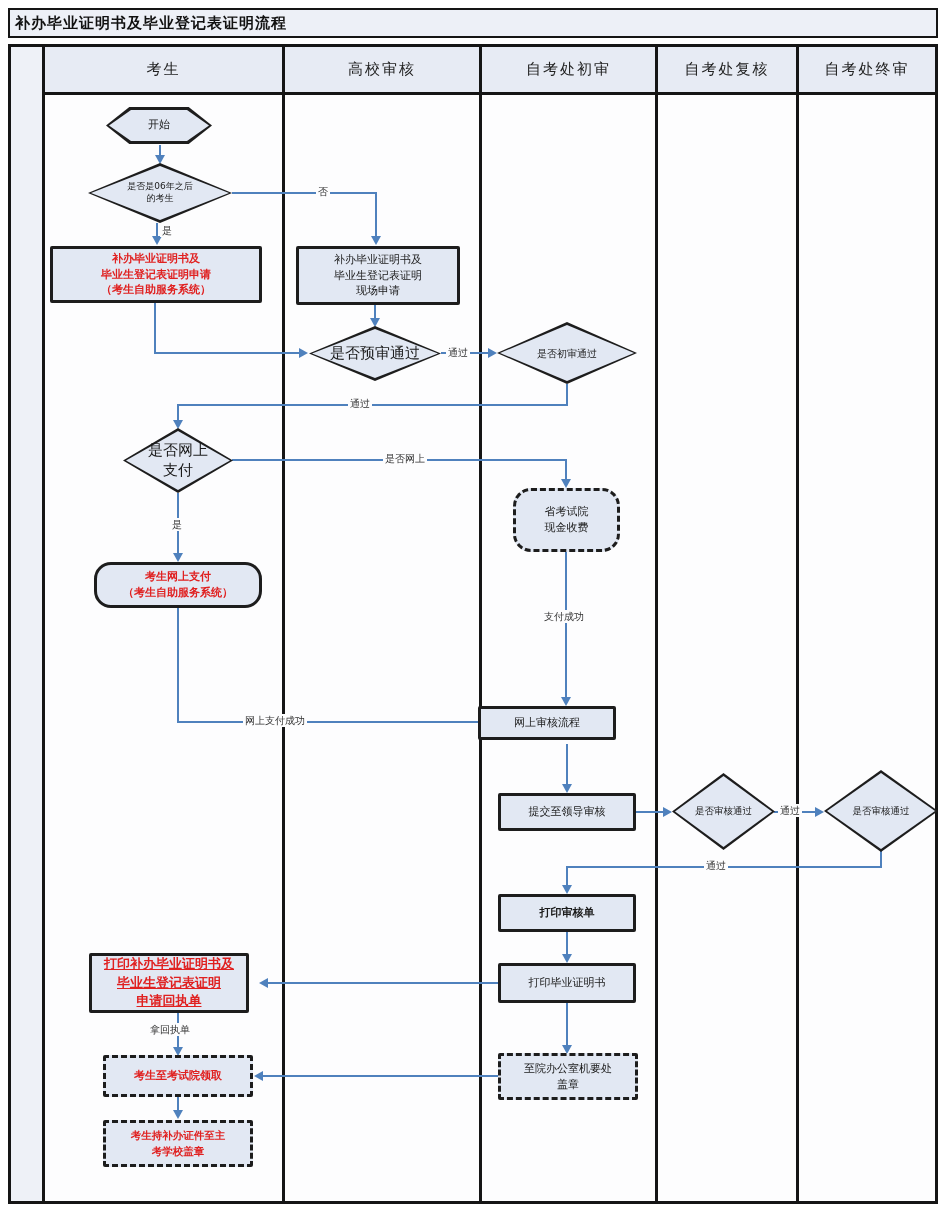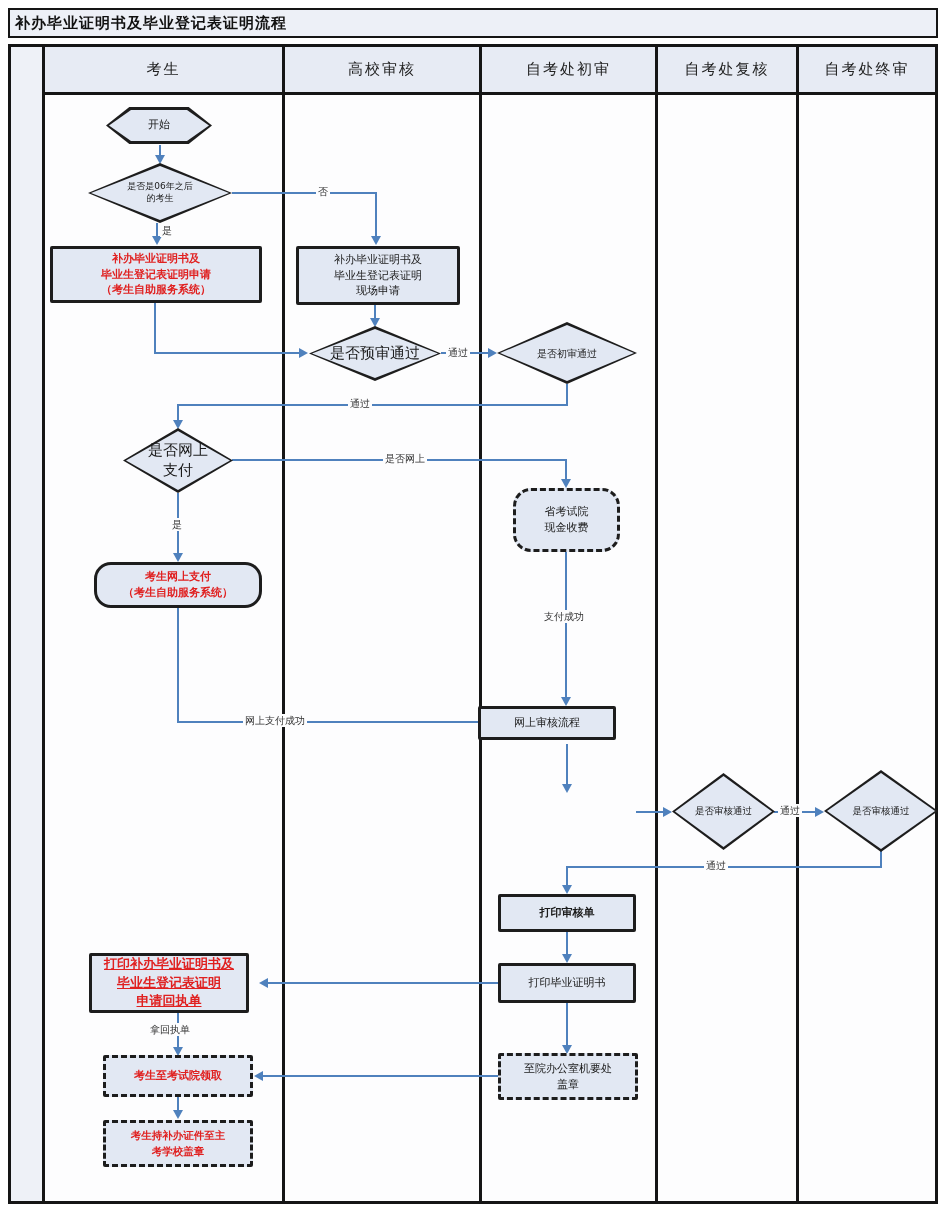--- a/index.html
+++ b/index.html
@@ -214,20 +214,23 @@
 
   <div class="pbox redtxt" style="left:94px;top:562px;width:168px;height:46px;border-radius:17px;">
     <span>考生网上支付
 （考生自助服务系统）</span>
   </div>
 
   <div class="pbox" style="left:478px;top:706px;width:138px;height:34px;">
     <span>网上审核流程</span>
   </div>
 
+  <div class="pbox" style="left:498px;top:793px;width:138px;height:38px;">
+    <span>提交至领导审核</span>
+  </div>
 
   <div class="poly diam" style="left:672px;top:773px;width:103px;height:77px;">
     <div class="o"></div>
       <div class="i"></div>
     <div class="t" style="font-size:9.5px;">是否审核通过</div>
   </div>
 
   <div class="poly diam" style="left:824px;top:770px;width:114px;height:82px;">
     <div class="o"></div>
       <div class="i"></div>

